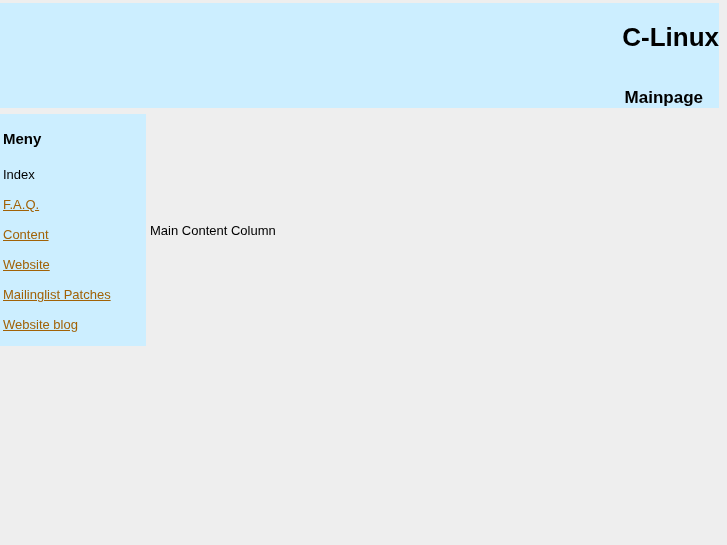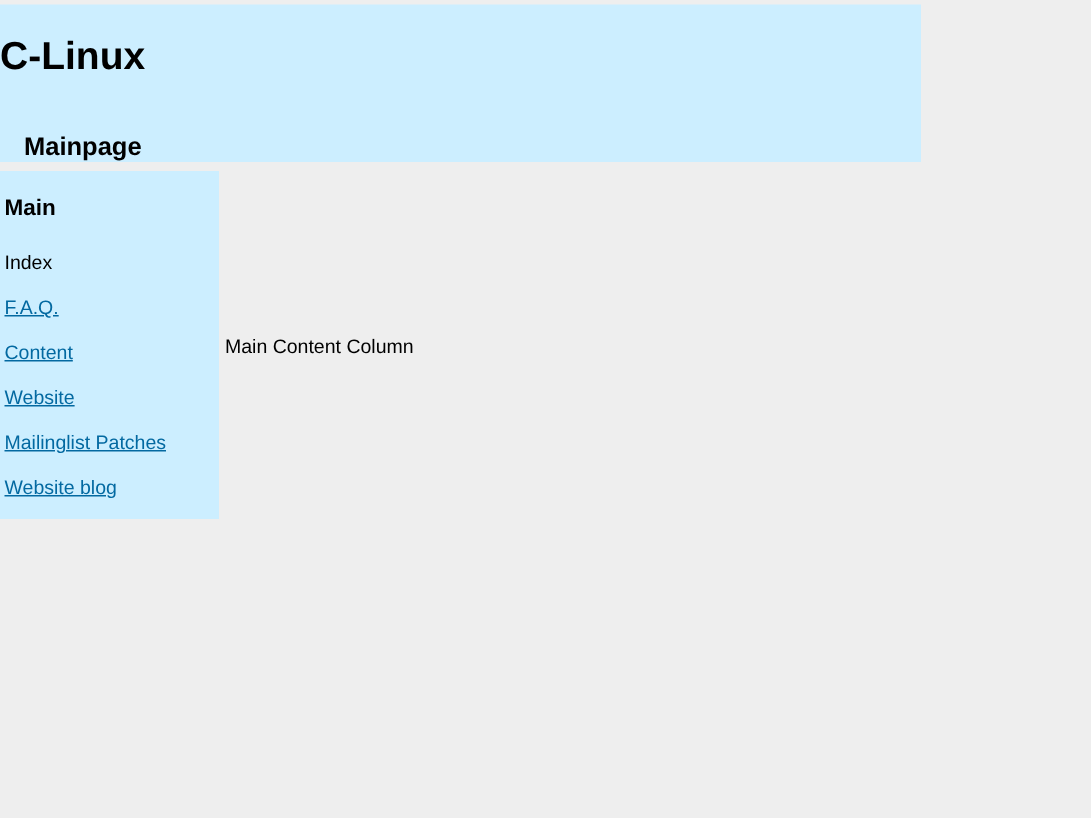--- a/index.html
+++ b/index.html
@@ -22,24 +22,24 @@
     width: 727px;
     height: 545px;
     background: #eeeeee;
   }
 
   
   .header {
     position: absolute;
     left: 0;
     top: 3px;
-    width: 614px;
+    width: 719px;
     height: 105px;
     background: #cceeff;
-    text-align: left;
+    text-align: right;
     box-sizing: border-box;
   }
   .site-title {
     margin: 0;
     padding-top: 19px;
     font-size: 26px;
     font-weight: bold;
     line-height: 30px;
     letter-spacing: 0px;
     color: #000000;
@@ -87,21 +87,21 @@
     font-size: 13px;
   }
   .menu-item:first-child {
     margin-top: 13px;
   }
   .menu-text {
     color: #000000;
     text-decoration: none;
   }
   .menu-link {
-    color: #0369a1;
+    color: #a16207;
     text-decoration: underline;
     cursor: pointer;
   }
 
   
   .main-content {
     position: absolute;
     left: 146px;
     top: 114px;
     width: 581px;
@@ -121,21 +121,21 @@
 <body>
 
 <div class="page">
 
   <div class="header">
     <h1 class="site-title">C-Linux</h1>
     <h2 class="page-subtitle">Mainpage</h2>
   </div>
 
   <div class="sidebar">
-    <div class="sidebar-heading">Main</div>
+    <div class="sidebar-heading">Meny</div>
     <ul class="menu-list">
       <li class="menu-item">
         <span class="menu-text">Index</span>
       </li>
       <li class="menu-item">
         <a class="menu-link" href="#">F.A.Q.</a>
       </li>
       <li class="menu-item">
         <a class="menu-link" href="#">Content</a>
       </li>

